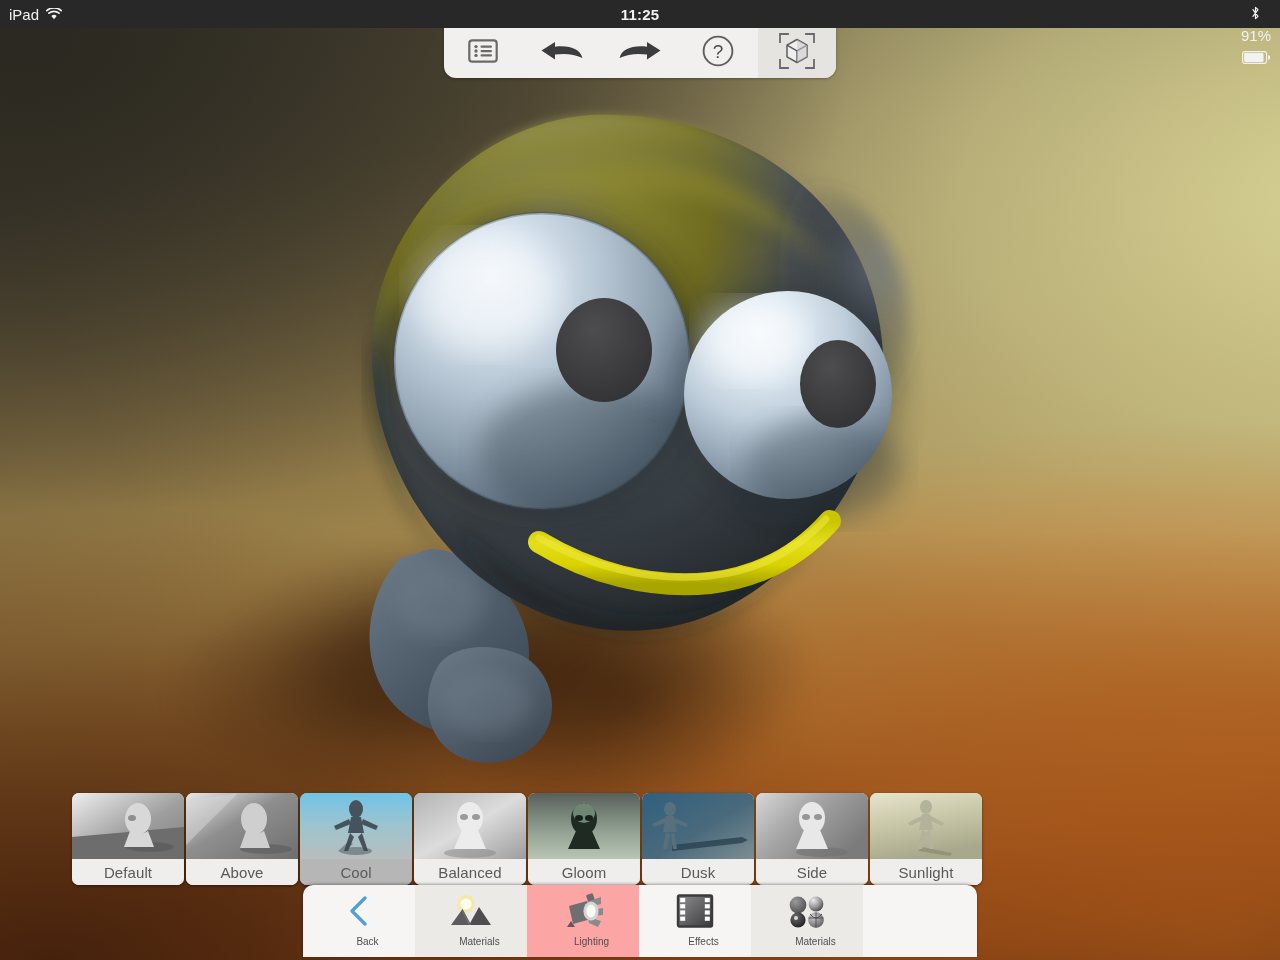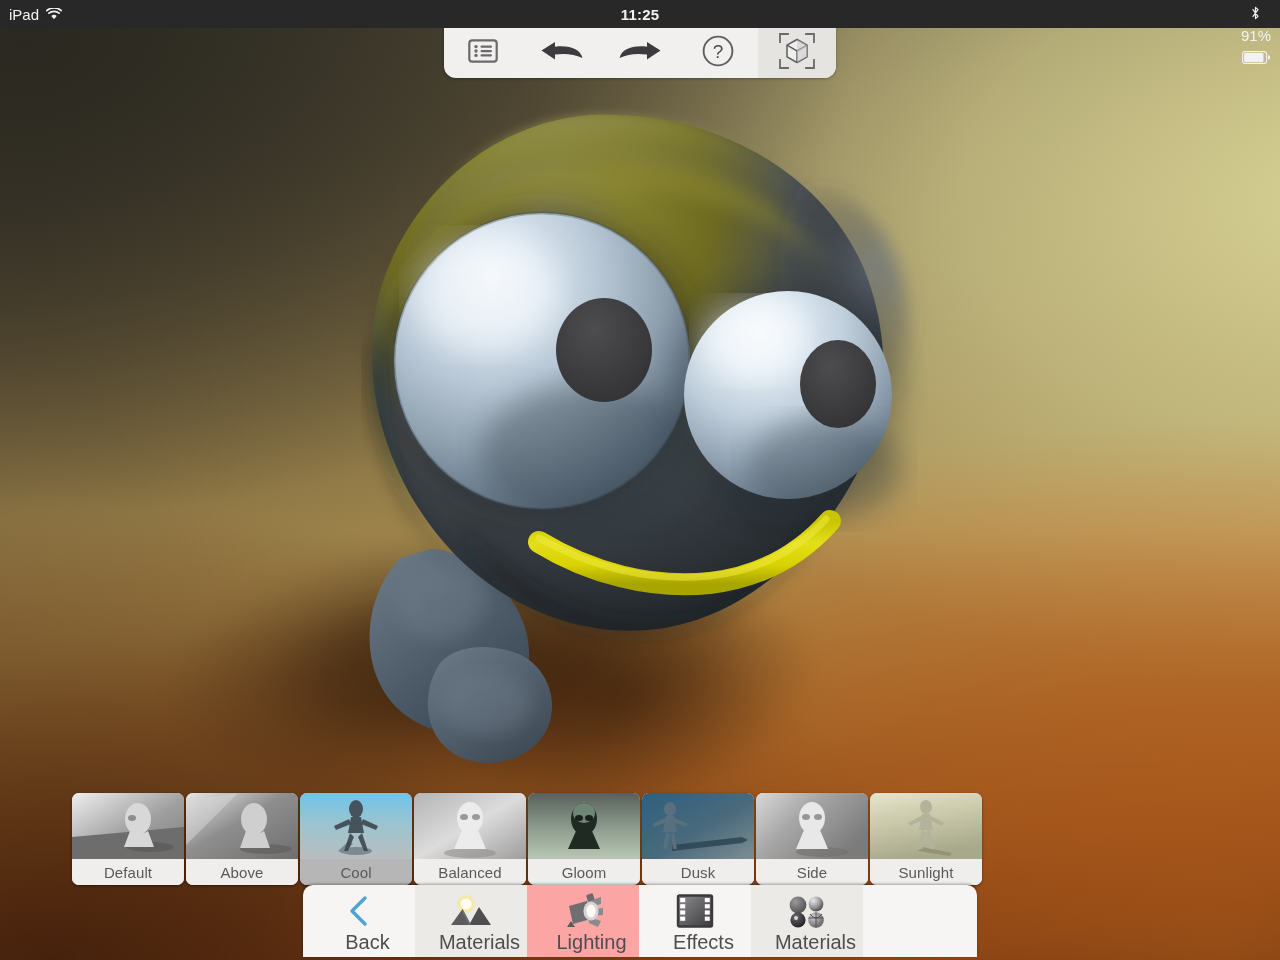--- a/index.html
+++ b/index.html
@@ -138,21 +138,21 @@
     display: flex; flex-direction: column;
     align-items: center; justify-content: flex-start;
     padding-top: 6px;
     cursor: pointer;
     position: relative;
   }
   .bt-item.wide { width: 114px; }
   .bt-item.bg-tint { background: #eceae7; }
   .bt-item.selected { background: #fca5a5; }
   .bt-icon { height: 40px; display: flex; align-items: center; justify-content: center; }
-  .bt-label { font-size: 20px; color: #4e4e50; line-height: 22px; margin-left: 17px; }
+  .bt-label { font-size: 10px; color: #4e4e50; line-height: 22px; margin-left: 17px; }
 </style>
 </head>
 <body>
 
 <div id="screen">
 
   <div id="viewport">
     <div id="bg-base"></div>
     <div id="bg-warm"></div>
     <div id="bg-ground"></div>

